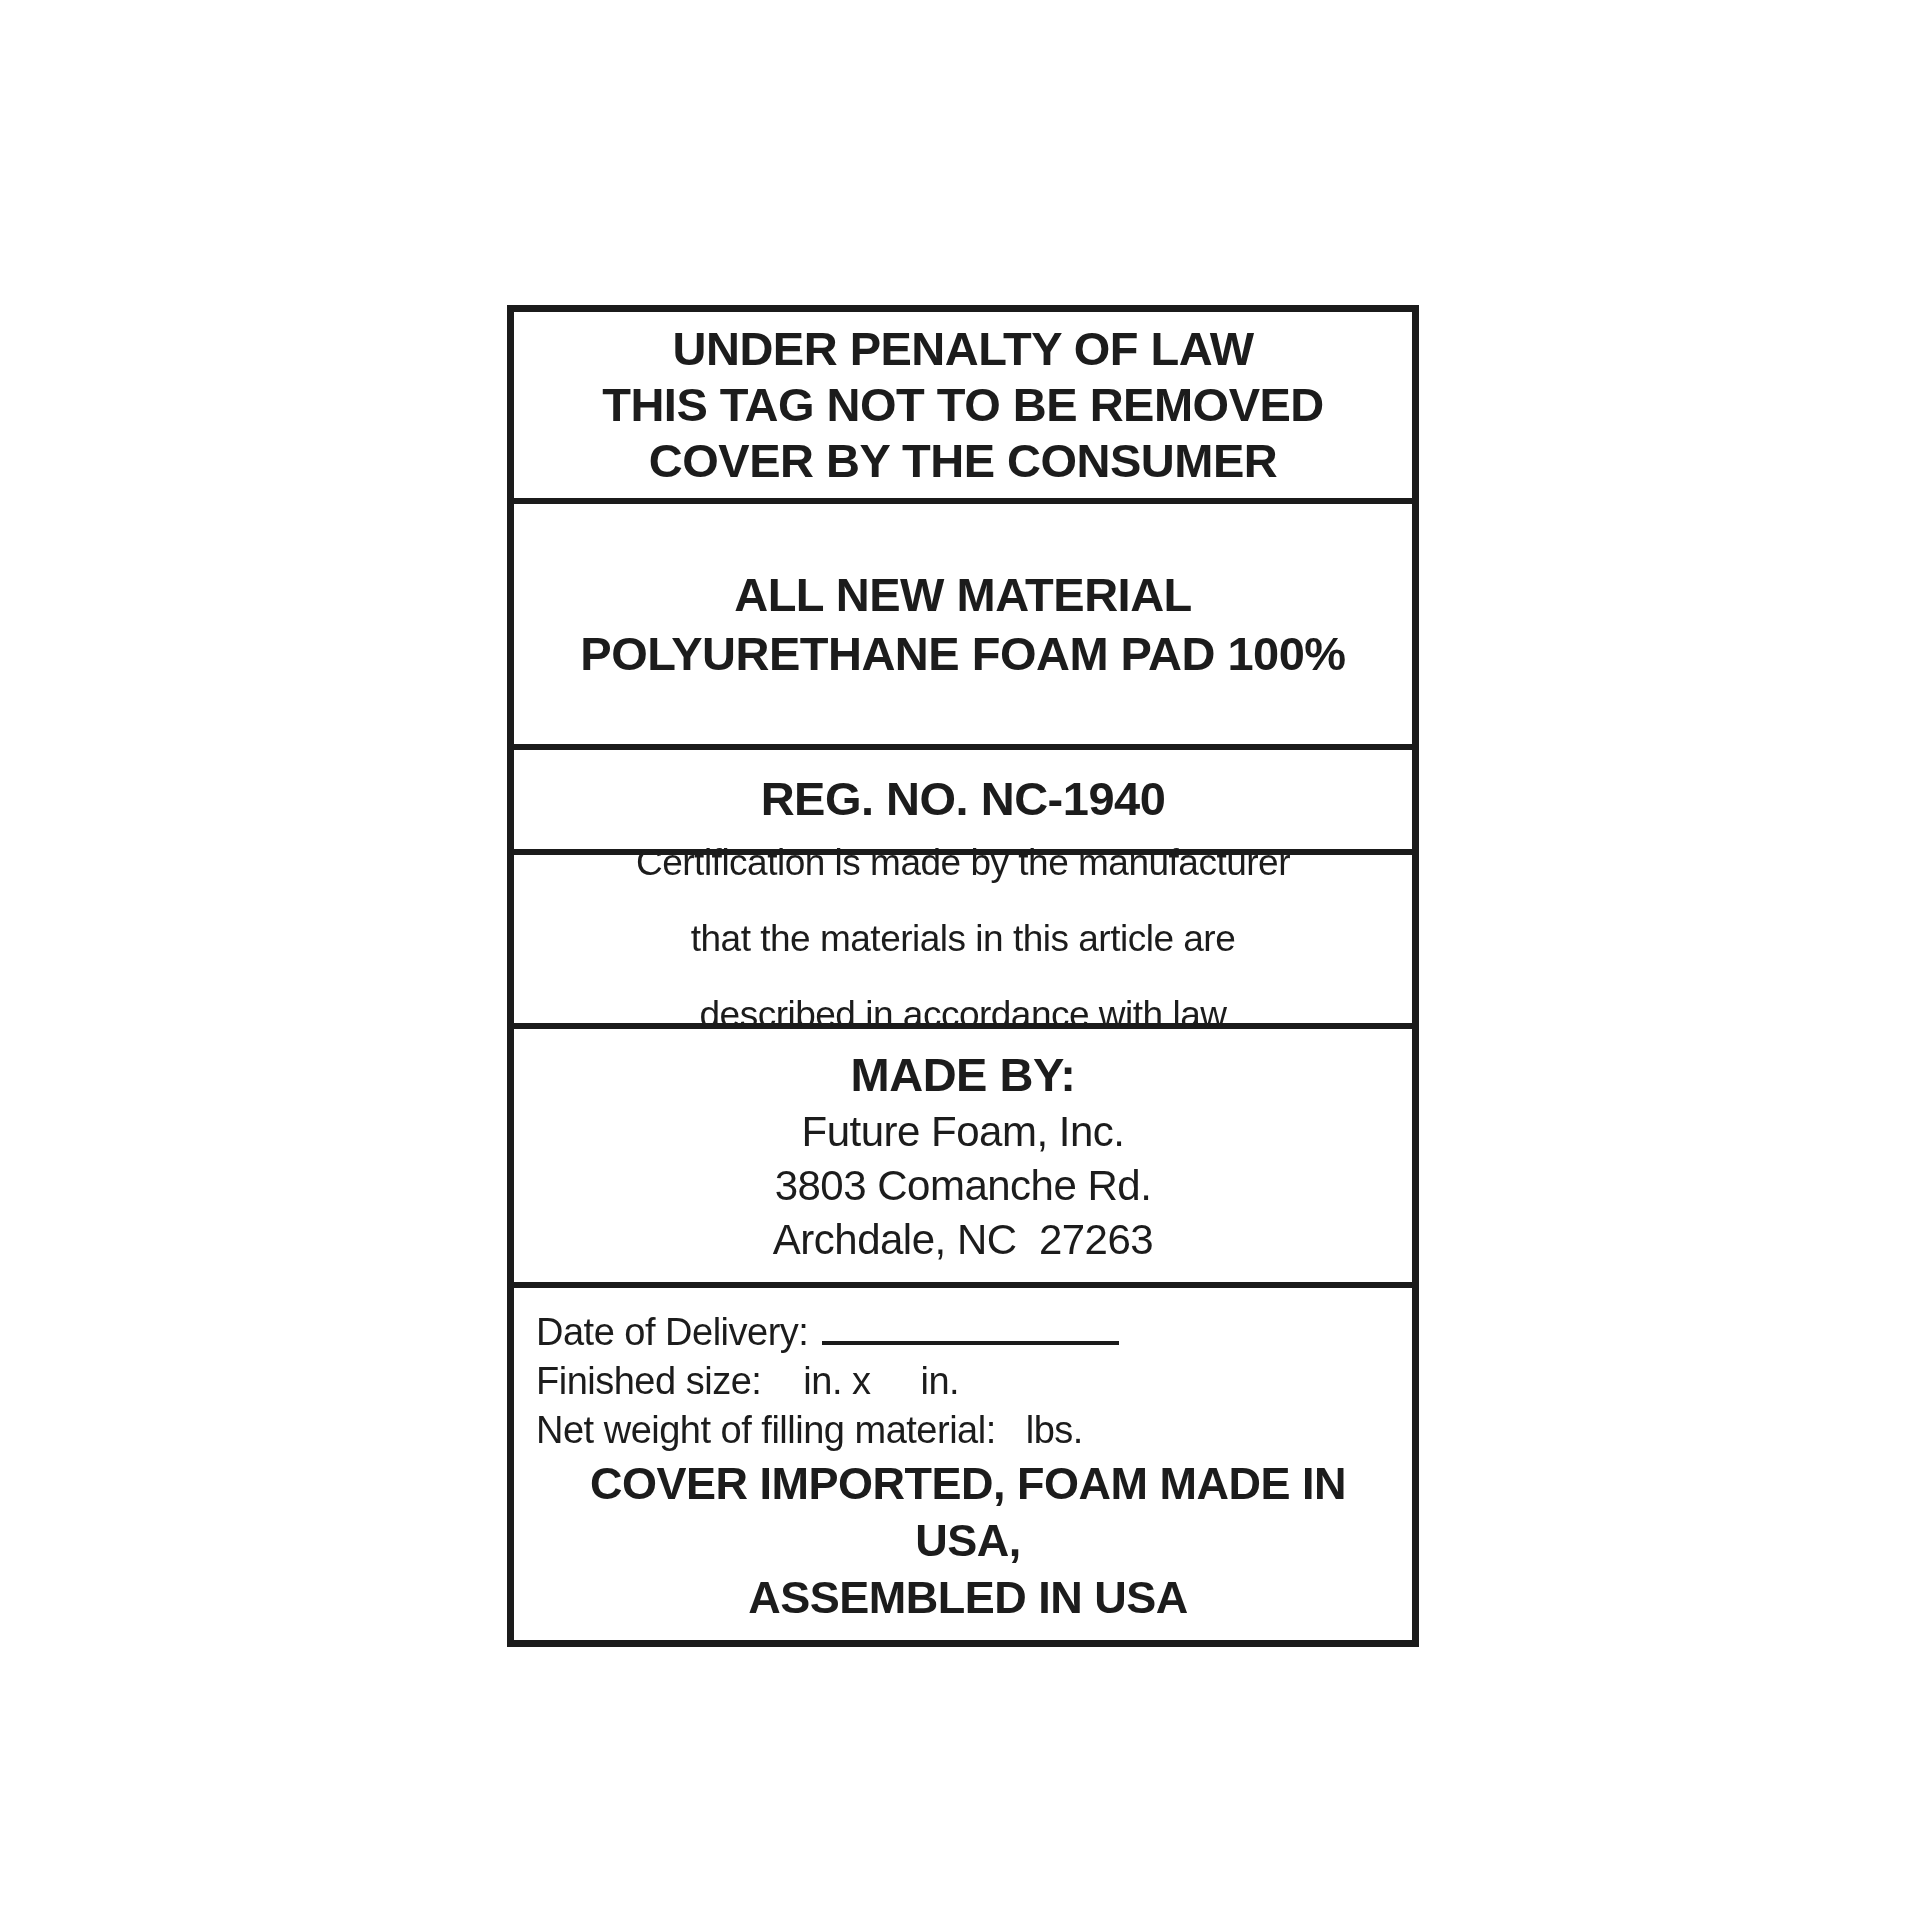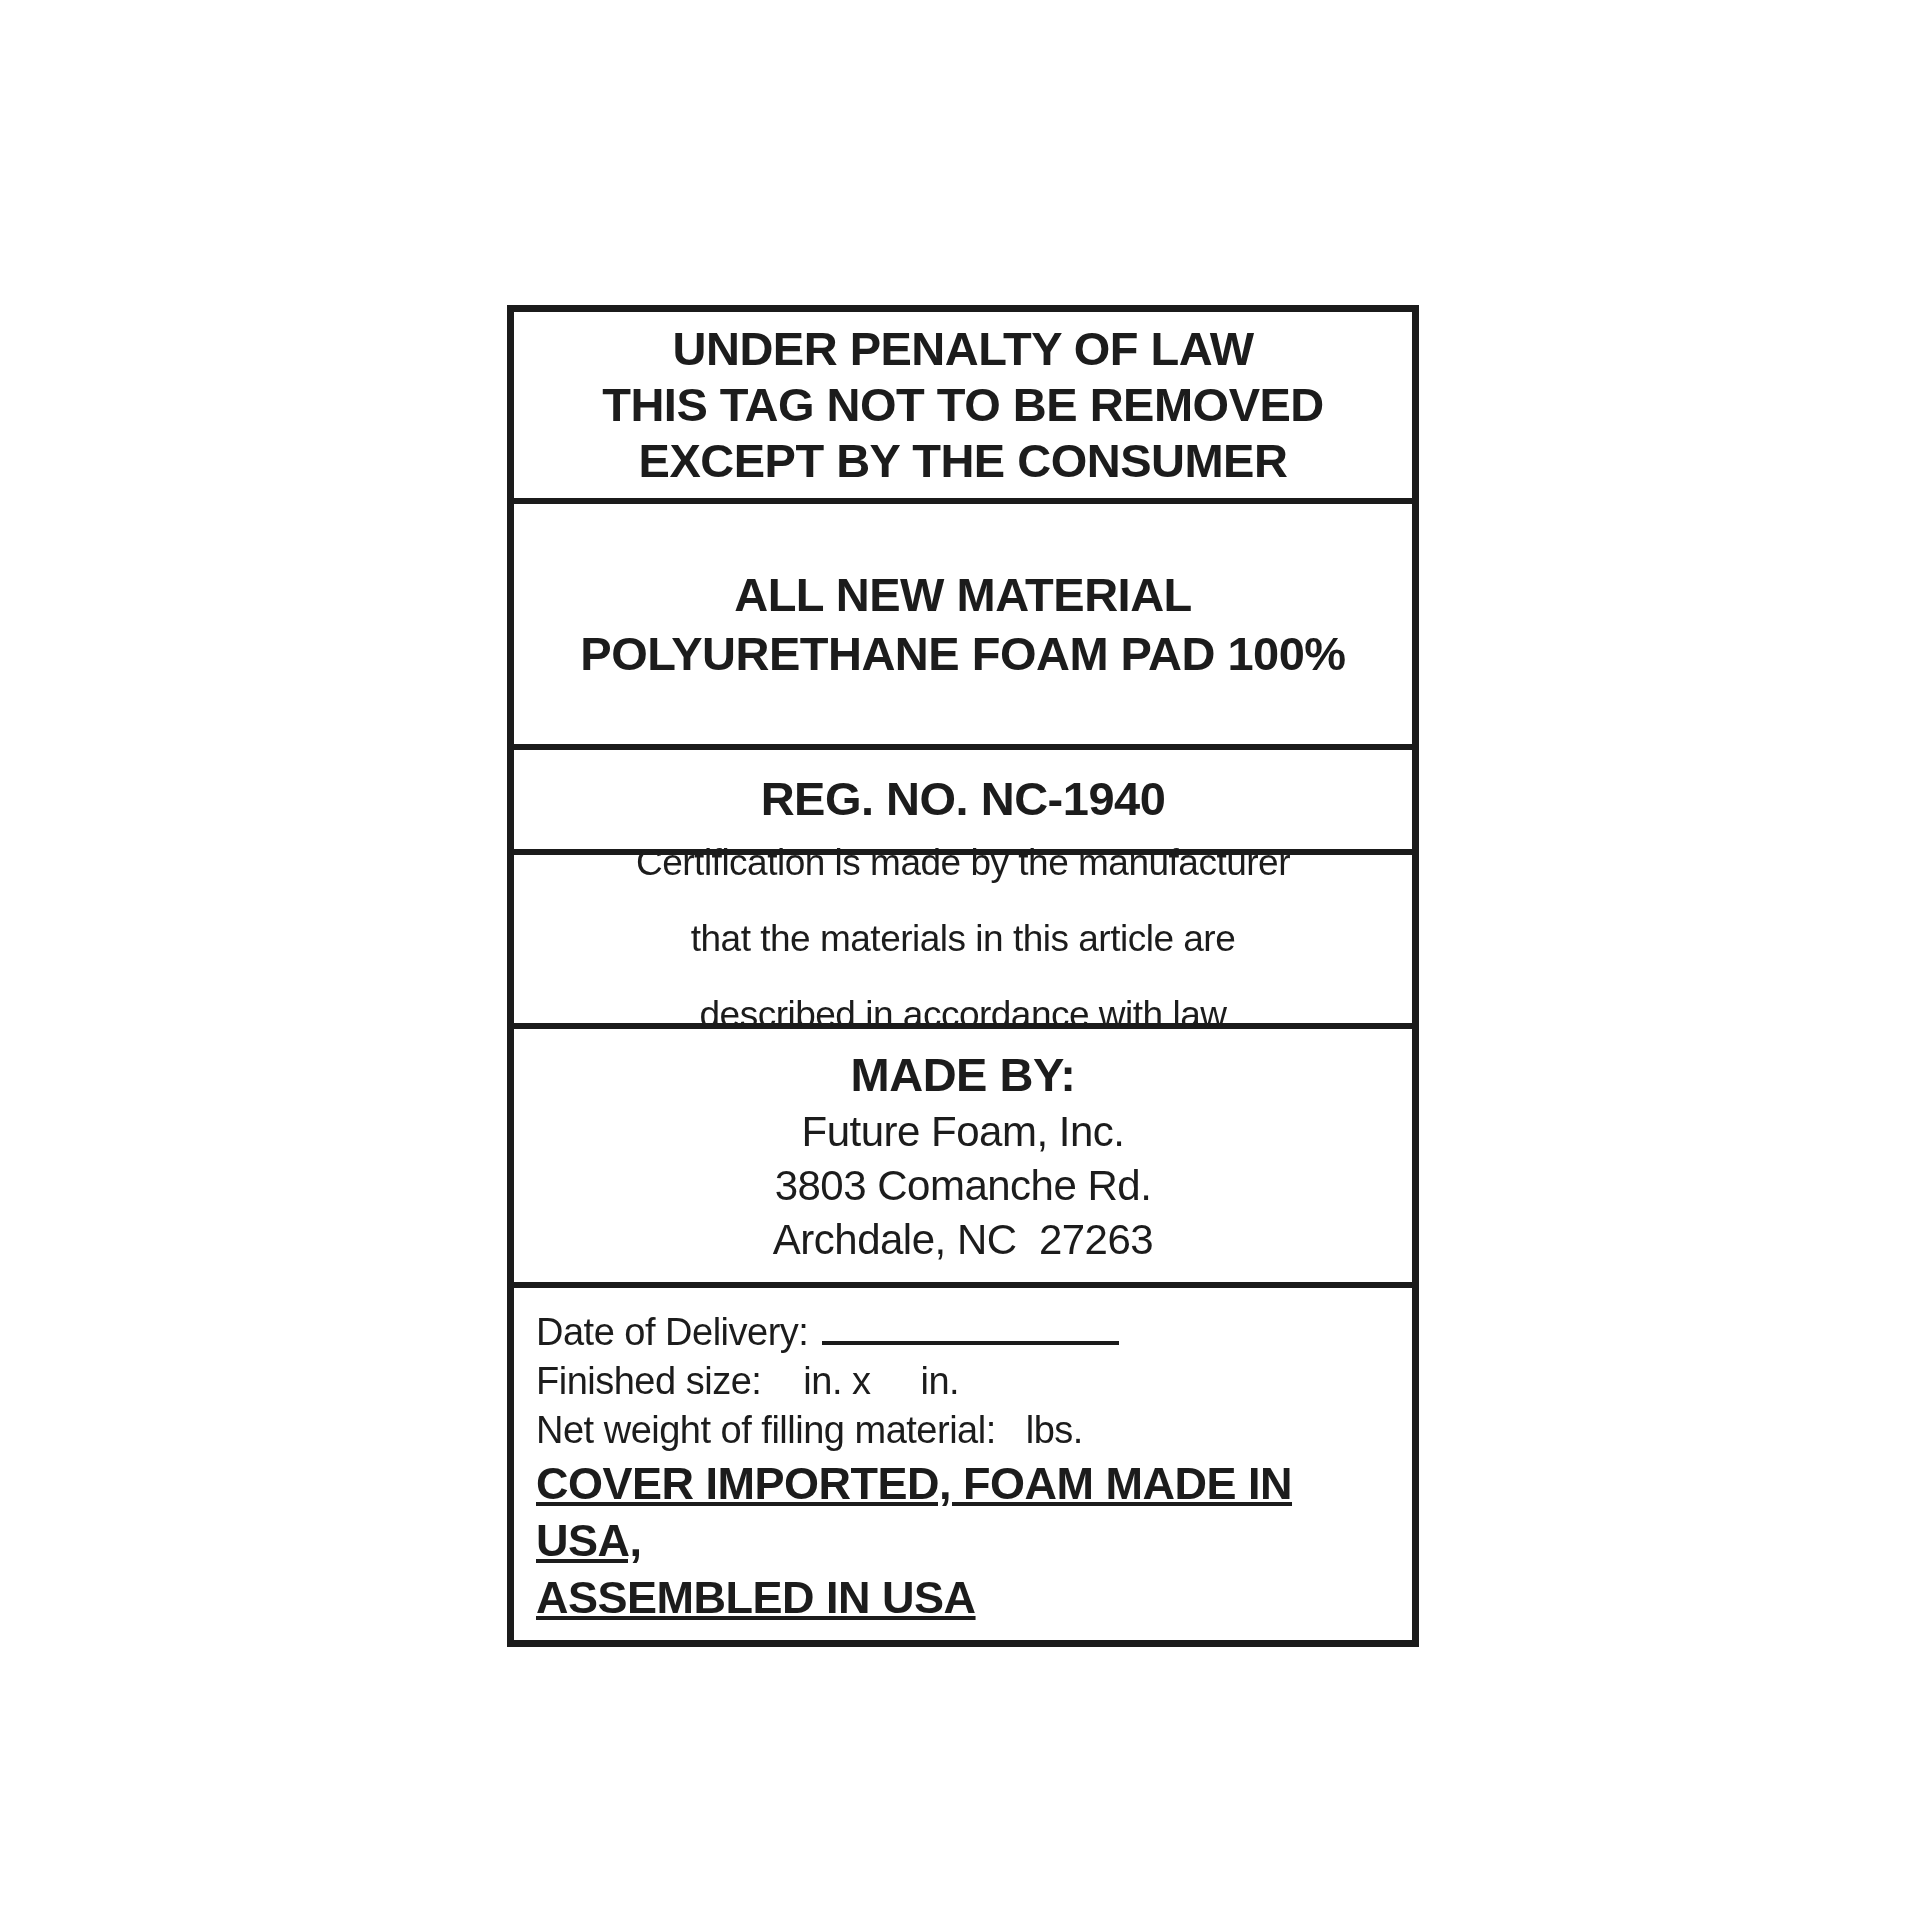--- a/index.html
+++ b/index.html
@@ -83,38 +83,38 @@
     height: 30px;
     margin-left: 14px;
     border-bottom: 4px solid #1b1b1b;
     vertical-align: baseline;
   }
   .gap-size1 { margin-left: 42px; }
   .gap-size2 { margin-left: 50px; }
   .gap-lbs   { margin-left: 30px; }
   .spacer { flex: 1; }
   .origin-block {
-    text-decoration: underline;
+    text-align: center;
   }
   .origin-line {
     font-weight: bold;
     font-size: 45px;
     line-height: 57px;
     letter-spacing: -0.5px;
   }
 </style>
 </head>
 <body>
 
 <div class="law-label">
 
   <div class="section sec-penalty">
     <div class="hline">UNDER PENALTY OF LAW</div>
     <div class="hline">THIS TAG NOT TO BE REMOVED</div>
-    <div class="hline">EXCEPT BY THE CONSUMER</div>
+    <div class="hline">COVER BY THE CONSUMER</div>
   </div>
 
   <div class="section sec-contents">
     <div class="hline">ALL NEW MATERIAL</div>
     <div class="hline">POLYURETHANE FOAM PAD 100%</div>
   </div>
 
   <div class="section sec-registration">
     <div class="hline">REG. NO. NC-1940</div>
   </div>

